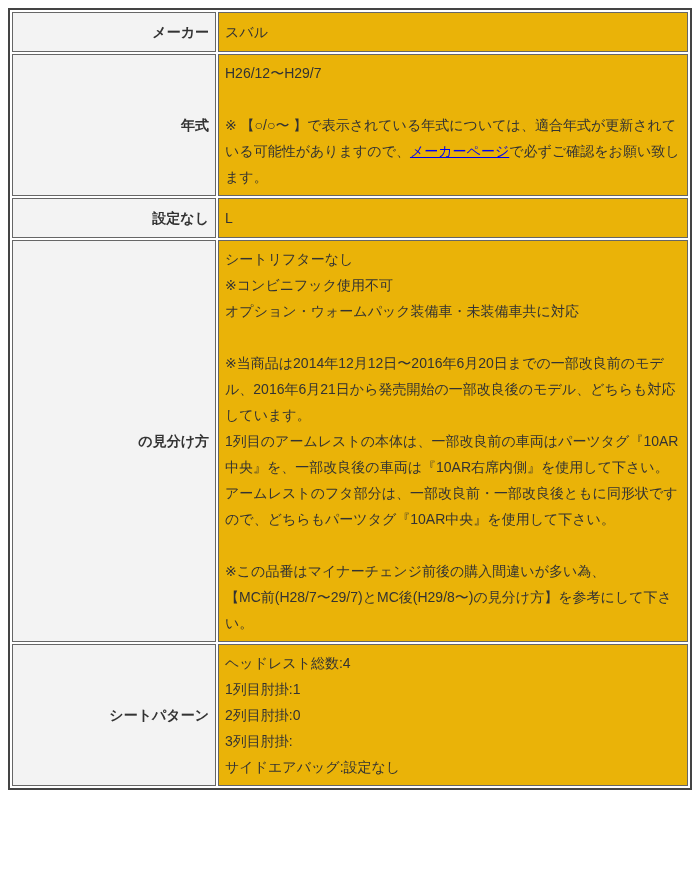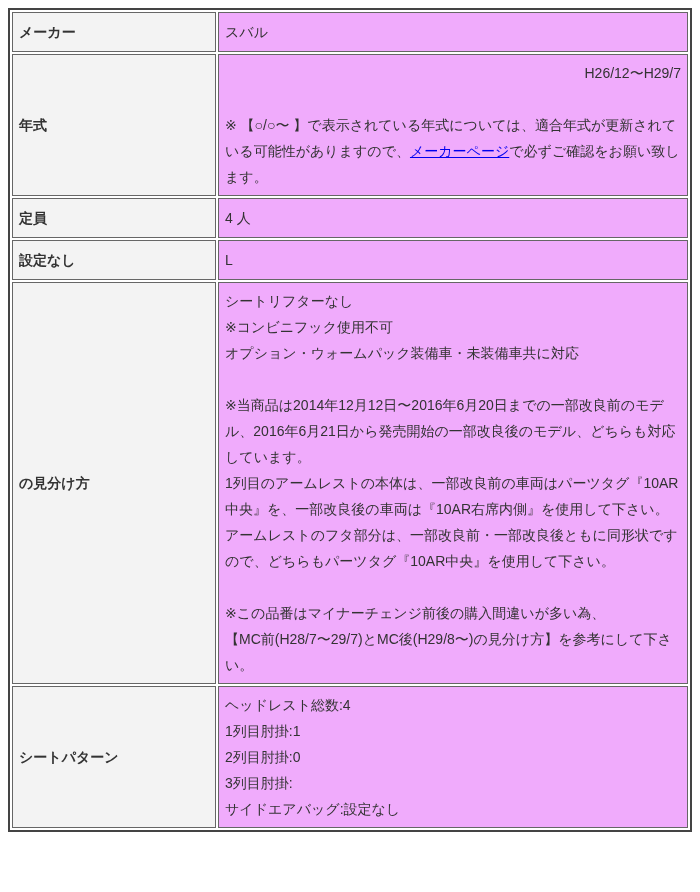--- a/index.html
+++ b/index.html
@@ -40,32 +40,32 @@
   table.spec th,
   table.spec td{
     border:1px solid var(--border_cell,#666);
     line-height:26px;
     padding:5px 6px;
     overflow:hidden;
   }
   table.spec th{
     background:var(--label_bg,#f3f3f3);
     font-weight:bold;
-    text-align:left;
+    text-align:right;
     vertical-align:middle;
     font-size:14px;
   }
   table.spec td{
-    background:#f0abfc;
+    background:#eab308;
     text-align:left;
     vertical-align:middle;
     font-size:14px;
   }
   .multiline{white-space:pre-wrap;word-break:break-word;}
-  p.cell-line{margin:0;text-align:right;}
+  p.cell-line{margin:0;}
   p.note-para{margin:26px 0 0 0;}
   a.inline-link{
     color:var(--link_blue,#00e);
     text-decoration:underline;
     cursor:pointer;
   }
   
   tr.r-simple th, tr.r-simple td{height:28px;}
 </style>
 </head>
@@ -86,24 +86,20 @@
 
 
       <tr>
         <th>年式</th>
         <td>
           <p class="cell-line">H26/12〜H29/7</p>
           <p class="note-para"><span>※ 【○/○〜 】で表示されている年式については、適合年式が更新されている可能性がありますので、</span><a class="inline-link">メーカーページ</a><span>で必ずご確認をお願い致します。</span></p>
         </td>
       </tr>
 
-      <tr class="r-simple">
-        <th>定員</th>
-        <td>4 人</td>
-      </tr>
 
 
       <tr class="r-simple">
         <th>設定なし</th>
         <td>L</td>
       </tr>
 
       <tr>
         <th>の見分け方</th>
         <td class="multiline">シートリフターなし

